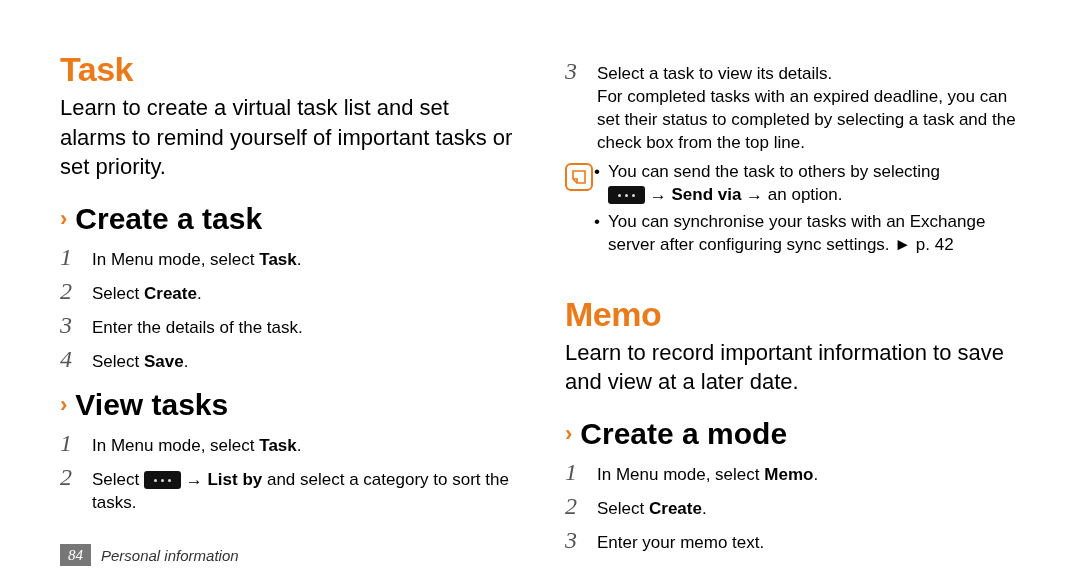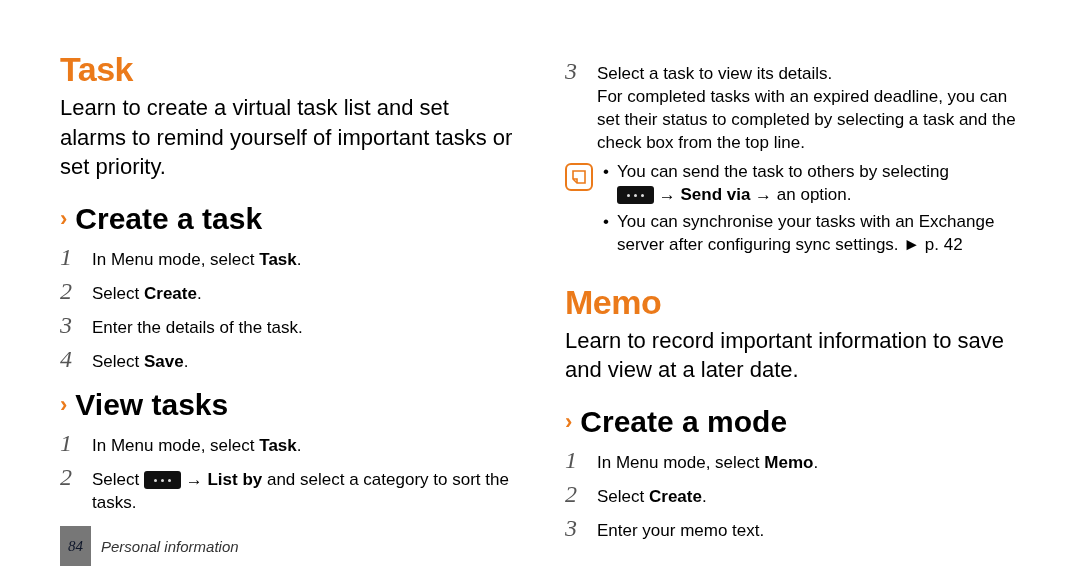--- a/index.html
+++ b/index.html
@@ -67,22 +67,22 @@
     min-width: 20px;
     line-height: 1.1;
   }
   .steptxt {
     font-size: 17px;
     line-height: 1.35;
   }
   .cont-steps { margin-top: 8px; }
   .note-row {
     display: flex;
-    gap: 10px;
-    margin: 6px 0 22px 0;
+    gap: 1px;
+    margin: 6px 0 34px 0;
   }
   .note-icon {
     width: 28px;
     height: 28px;
     flex-shrink: 0;
     background: #fff;
     border: 2px solid #eb7a1a;
     border-radius: 6px;
     display: flex;
     align-items: center;
@@ -126,27 +126,27 @@
     position: absolute;
     left: 60px;
     bottom: 20px;
     display: flex;
     align-items: center;
     gap: 10px;
     font-size: 15px;
   }
   .pagenum {
     background: #777;
-    color: #0f172a;
+    color: #ffffff;
     font-style: italic;
     padding: 2px 8px;
     font-family: Georgia, serif;
     display: flex;
     align-items: center;
-    height: 40px;
+    height: 22px;
   }
   .section-label {
     font-style: italic;
     color: #333;
   }
 </style>
 </head>
 <body>
 
 <div class="cols">

